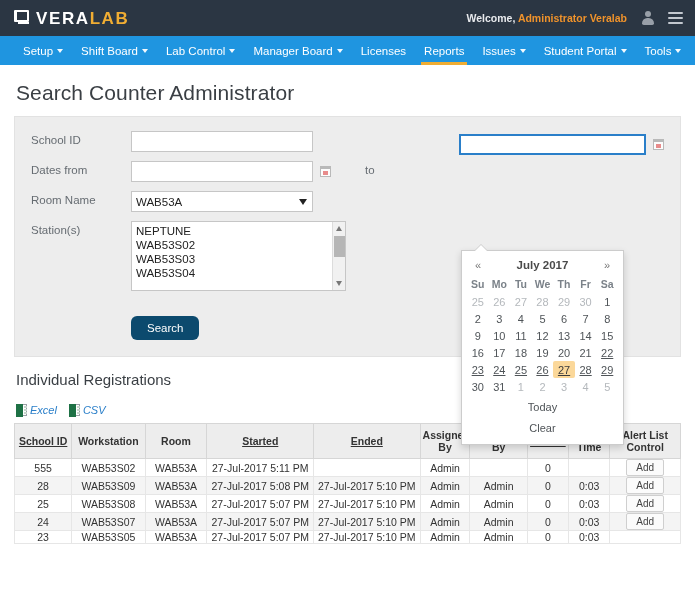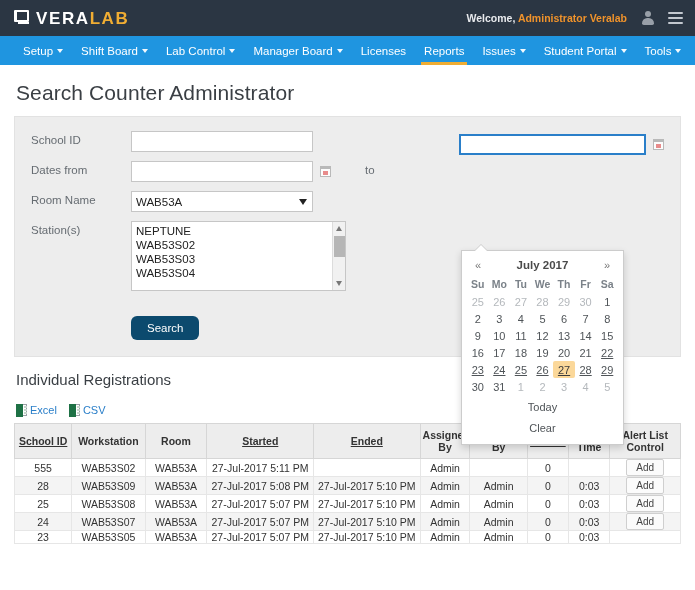--- a/index.html
+++ b/index.html
@@ -241,21 +241,21 @@
   .dp-foot {
     text-align:center; font-size:11px; color:#4f5458;
     padding-top:4px; line-height:17px; cursor:pointer;
   }
 
   
   .results-title {
     font-size: 15px; color: #3a3f44; font-weight: normal;
     margin: 14px 0 6px 2px;
   }
-  .export-row { display:flex; align-items:center; gap: 6px; margin: 16px 0 7px 2px; }
+  .export-row { display:flex; align-items:center; gap: 6px; margin: 16px 0 7px 2px; font-style: italic; }
   .export-link { display:flex; align-items:center; gap:3px; cursor:pointer; margin-right:6px;}
   .xl-ico {
     width: 11px; height: 12px; position:relative; flex:none;
     background: #ffffff; border:1px solid #9aa0a6;
   }
   .xl-ico::before {
     content:""; position:absolute; left:-1px; top:-1px; width:7px; height:13px;
     background:#1e7145;
   }
   .xl-ico::after {

